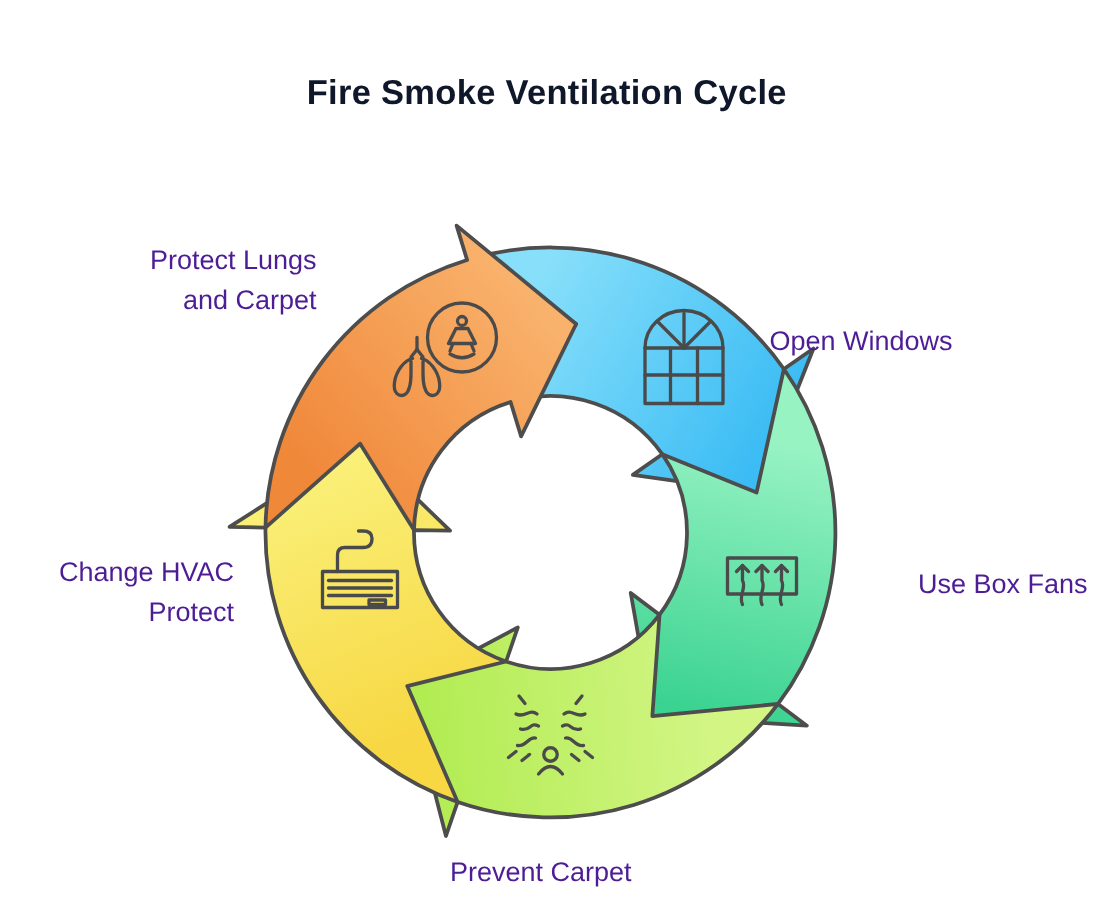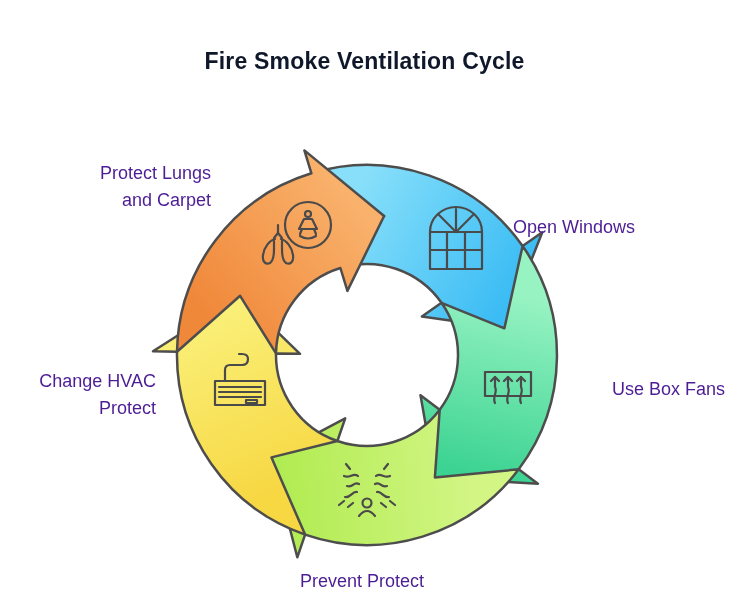--- a/index.html
+++ b/index.html
@@ -103,18 +103,18 @@
         <path d="M-14,-13 L-14,-5"></path>
         <path d="M-14,-5 L-18,0"></path>
         <path d="M-14,-5 L-10,0"></path>
         <path d="M-17,1 C-22,2 -28,9 -29,17 C-30,24 -26,27 -22,25 C-19,23 -18,18 -18,11 L-18,3"></path>
         <path d="M-11,1 C-6,2 0,9 1,17 C2,24 -2,27 -6,25 C-9,23 -10,18 -10,11 L-10,3"></path>
       </g>
     </svg>
 
   <div class="lbl" id="lbl-open">Open Windows</div>
   <div class="lbl" id="lbl-fans">Use Box Fans</div>
-  <div class="lbl" id="lbl-spread">Prevent Protect</div>
+  <div class="lbl" id="lbl-spread">Prevent Carpet</div>
   <div class="lbl right" id="lbl-hvac">Change HVAC
 Protect</div>
   <div class="lbl right" id="lbl-lungs">Protect Lungs
 and Carpet</div>
 </div>
 
 </body></html>

